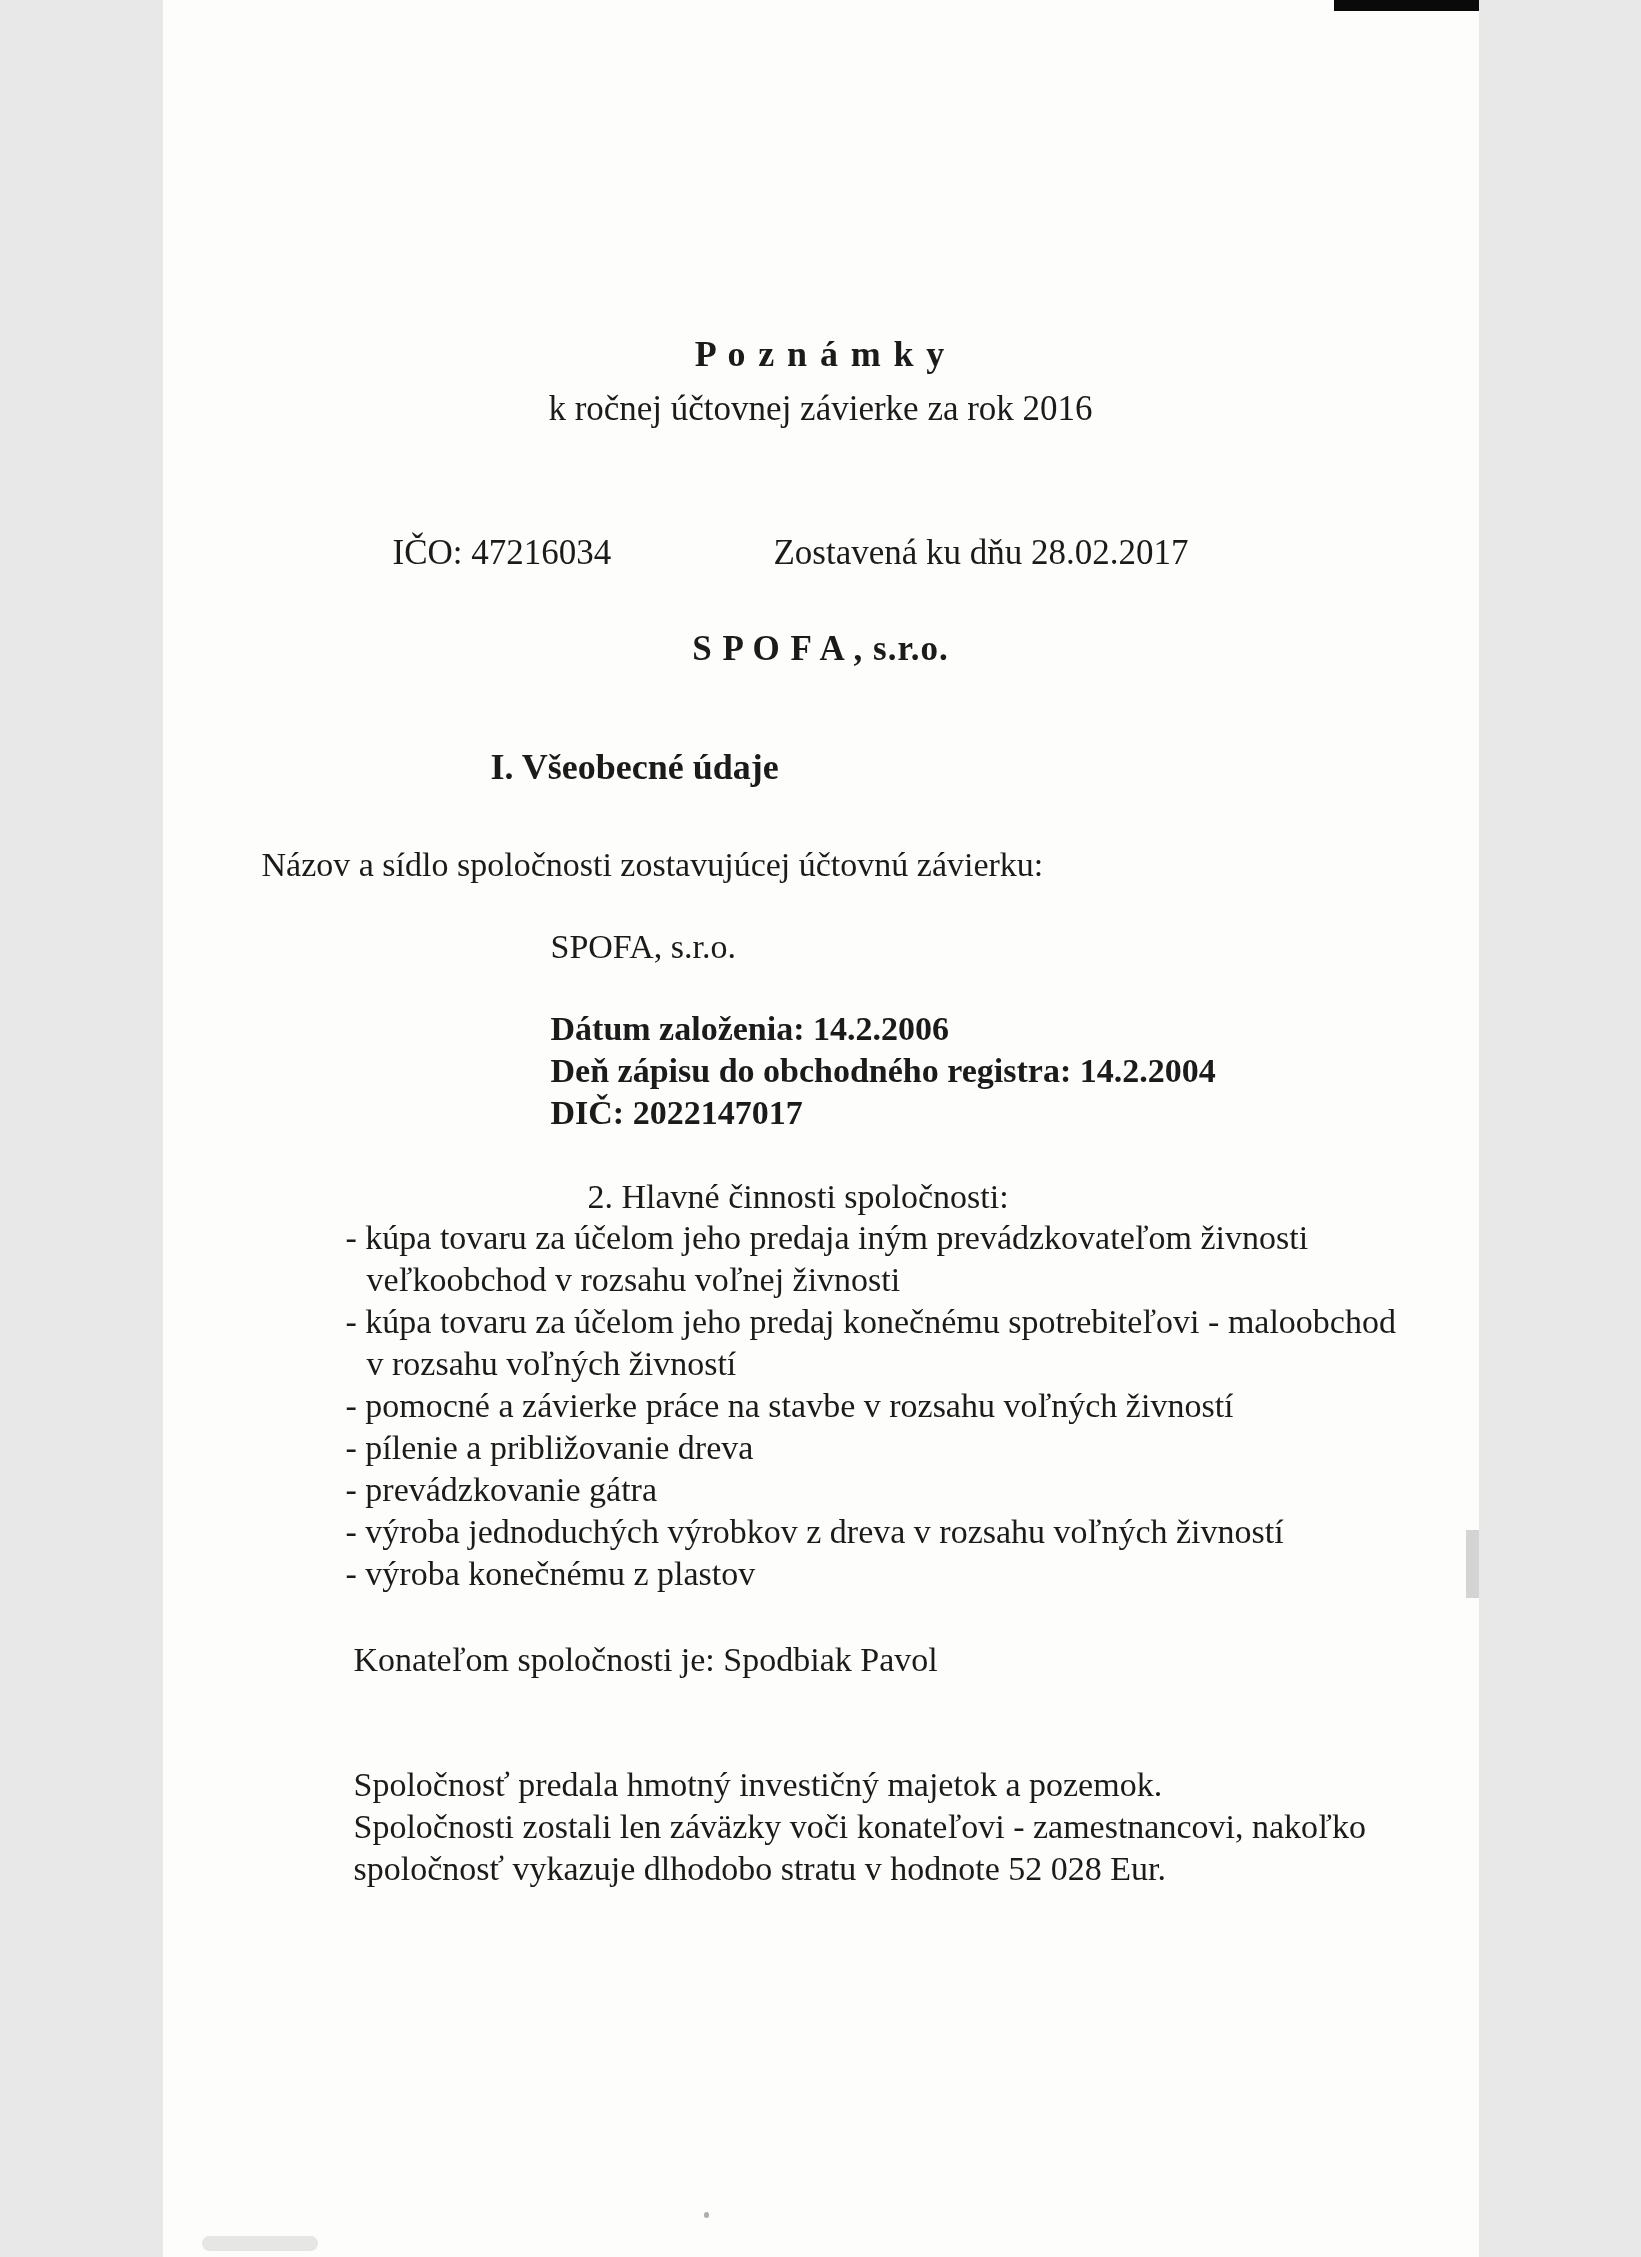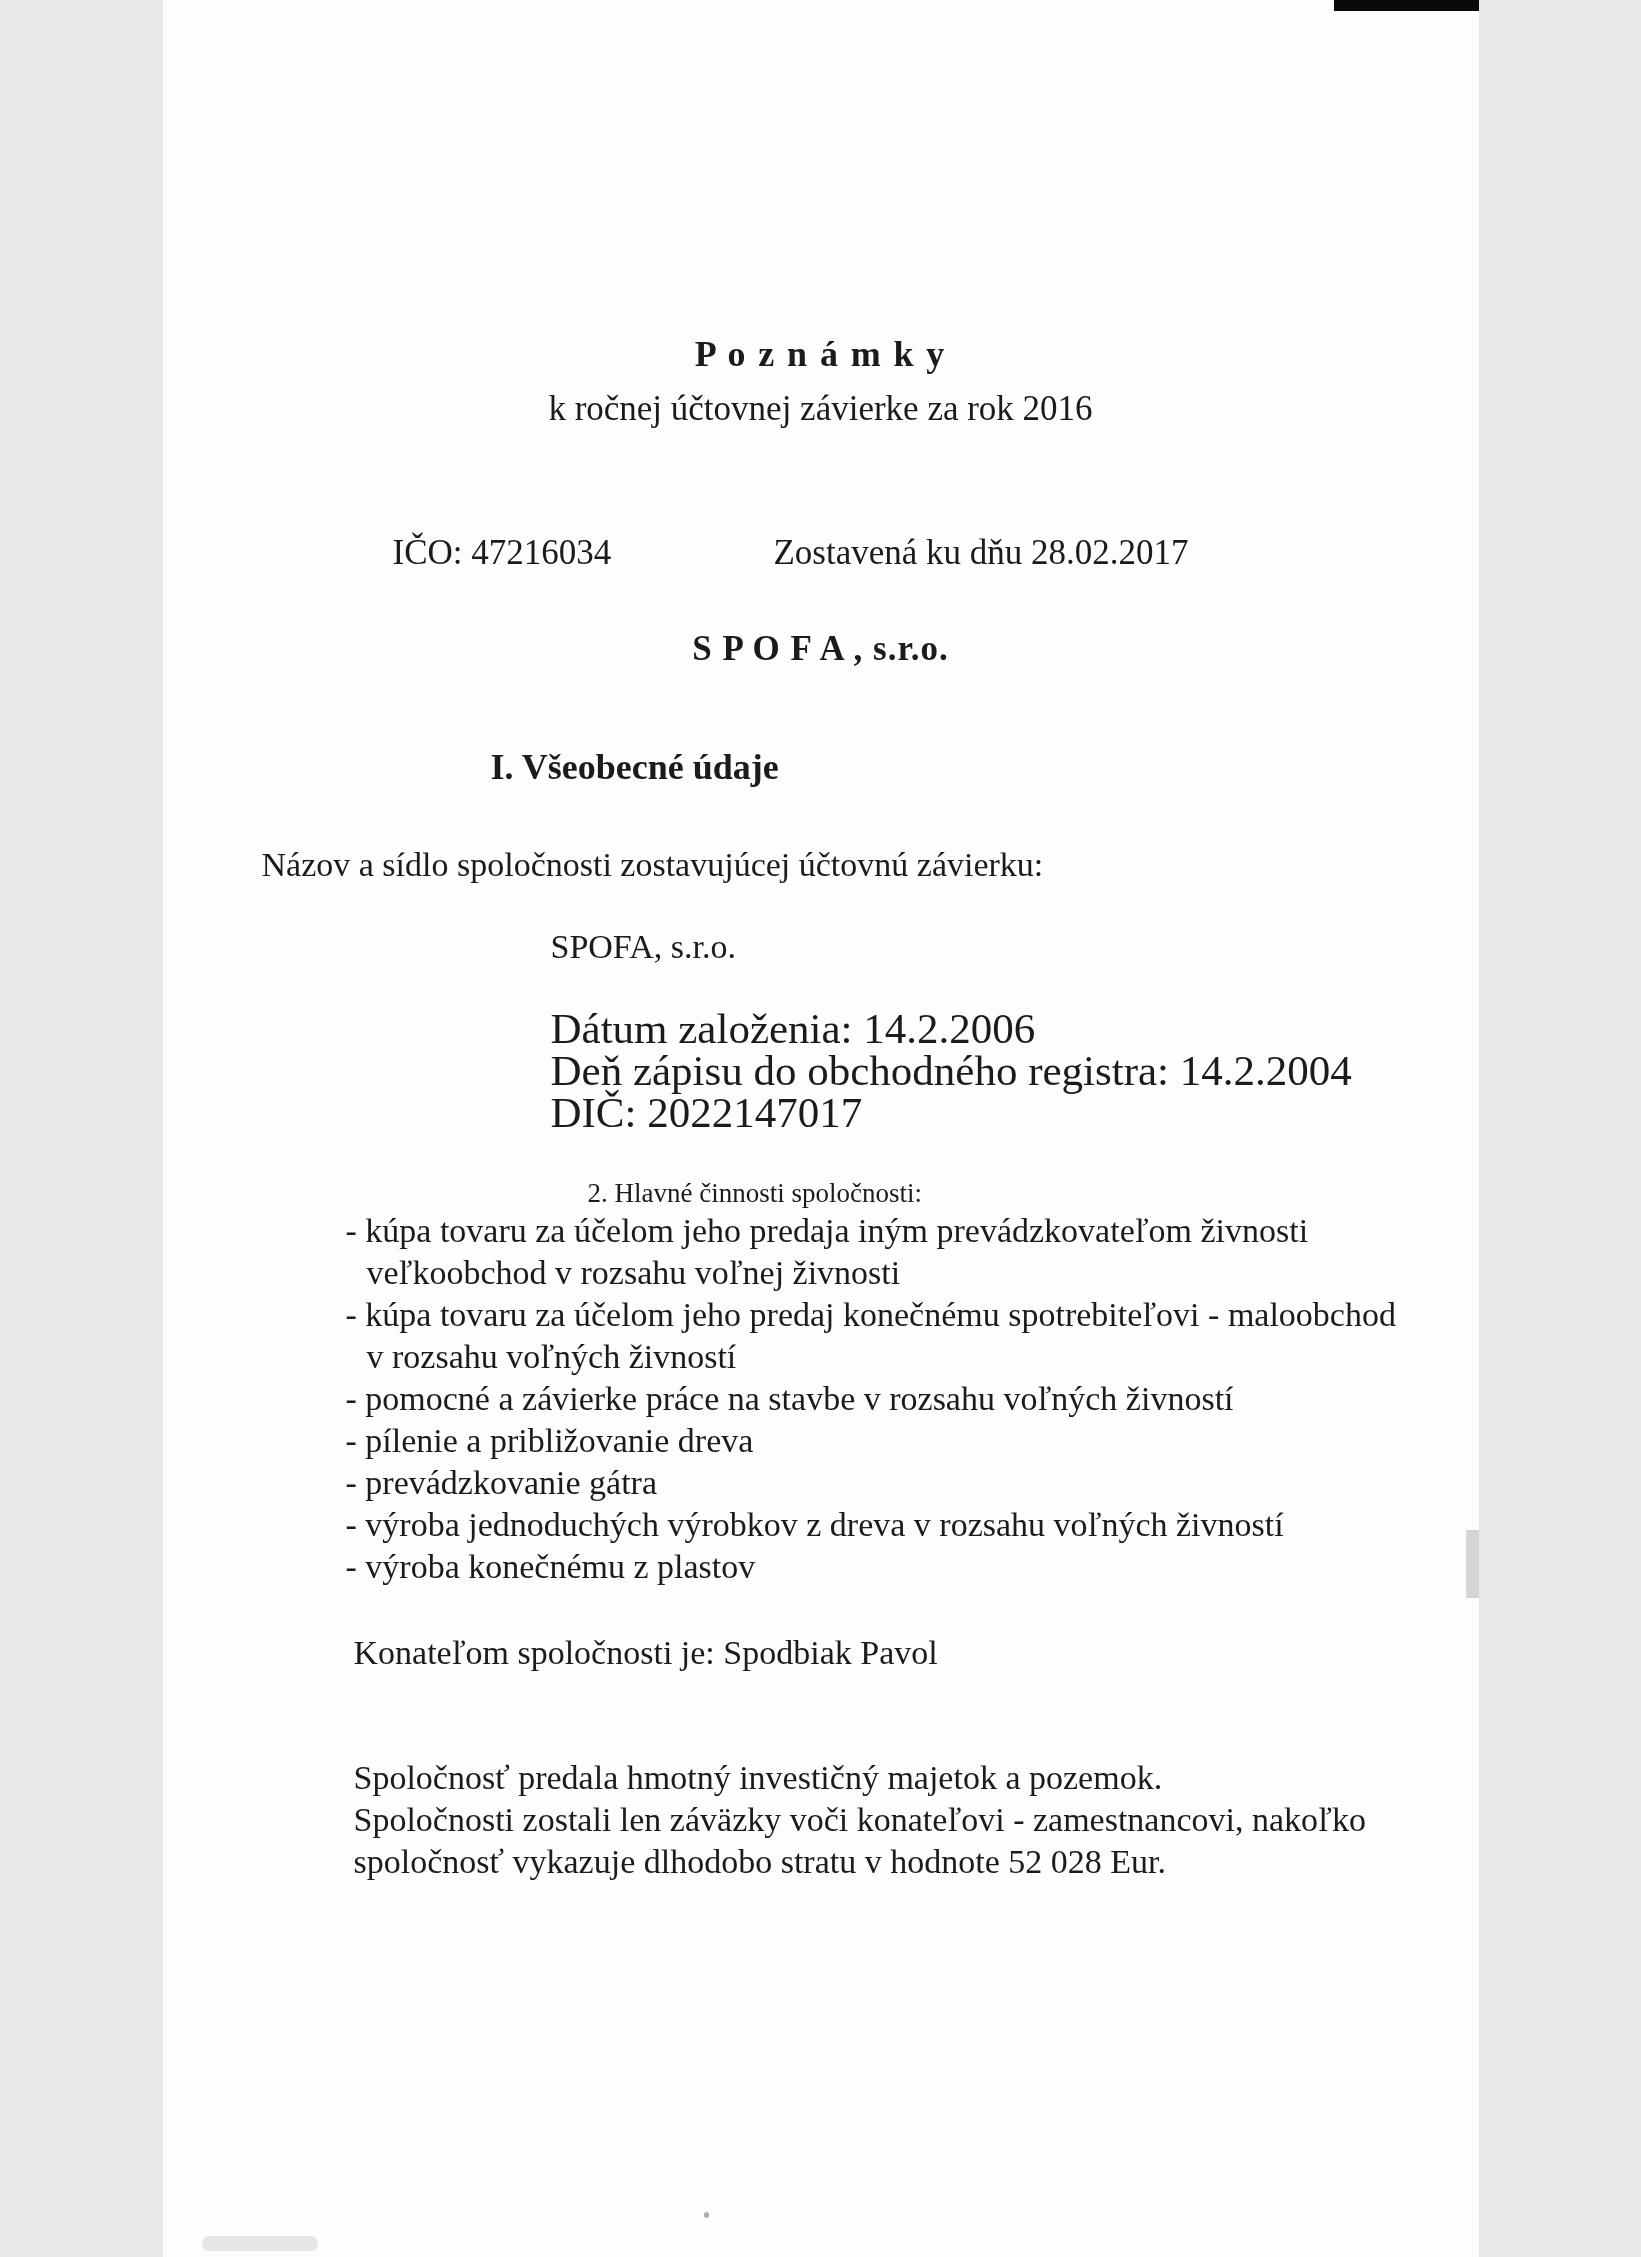--- a/index.html
+++ b/index.html
@@ -97,27 +97,28 @@
     font-size: 34px;
   }
   .company-name {
     margin-top: 44px;
     margin-left: 388px;
     font-size: 34px;
   }
   .founding-block {
     margin-top: 42px;
     margin-left: 388px;
-    font-size: 43px;
+    font-size: 34px;
     line-height: 42px;
+    font-weight: bold;
   }
   .activities-heading {
     margin-top: 44px;
     margin-left: 425px;
-    font-size: 27px;
+    font-size: 34px;
   }
   .activities-block {
     margin-top: 1px;
     margin-left: 183px;
     font-size: 34px;
     line-height: 42px;
   }
   .act.cont {
     padding-left: 21px;
   }

